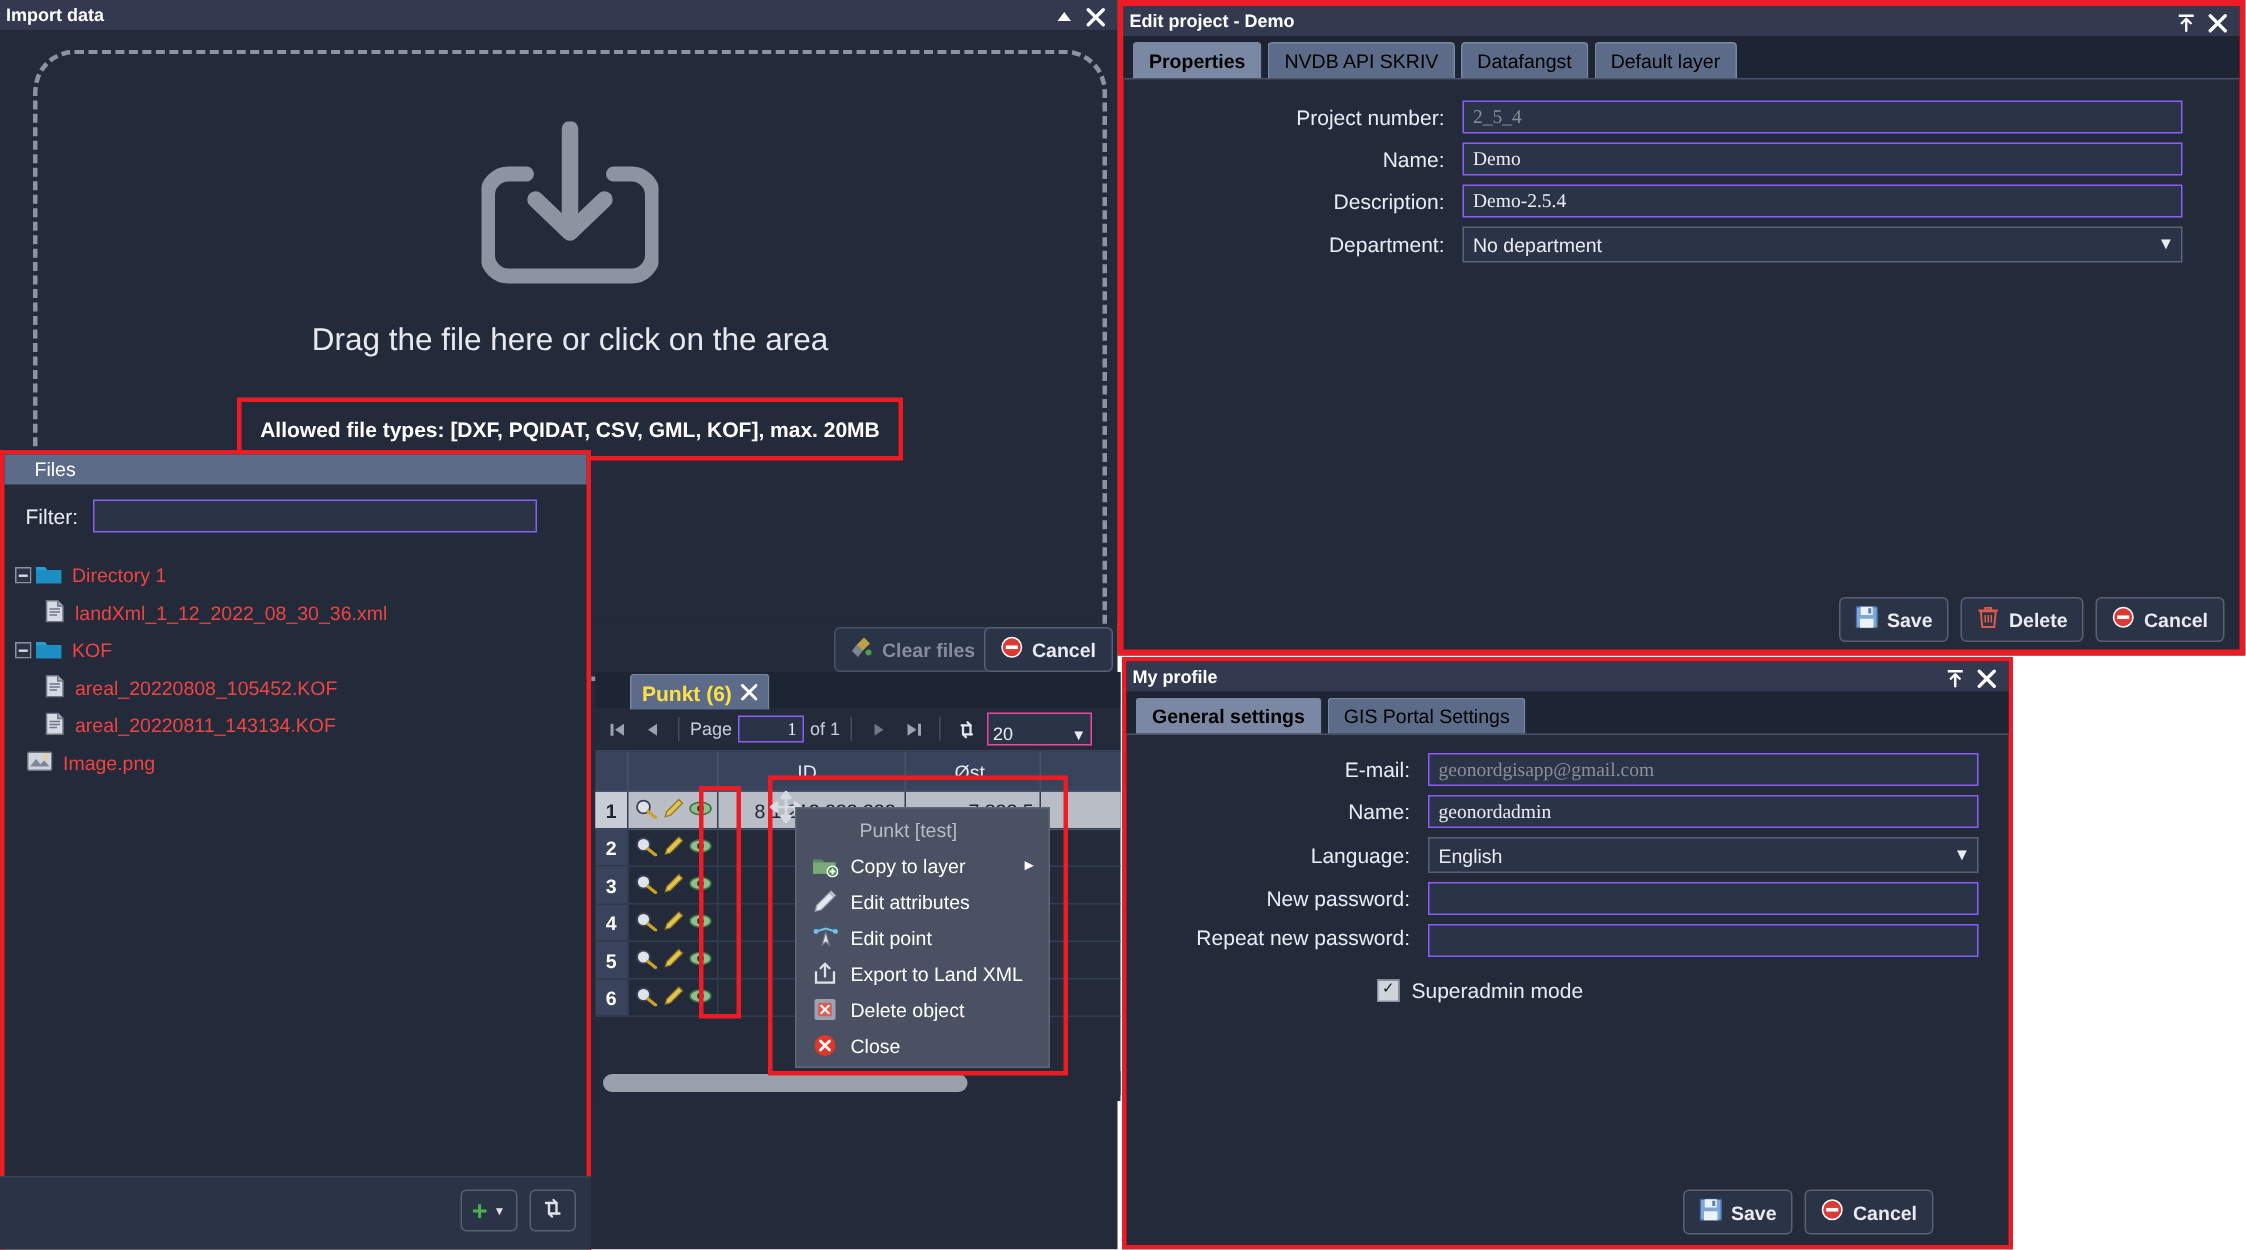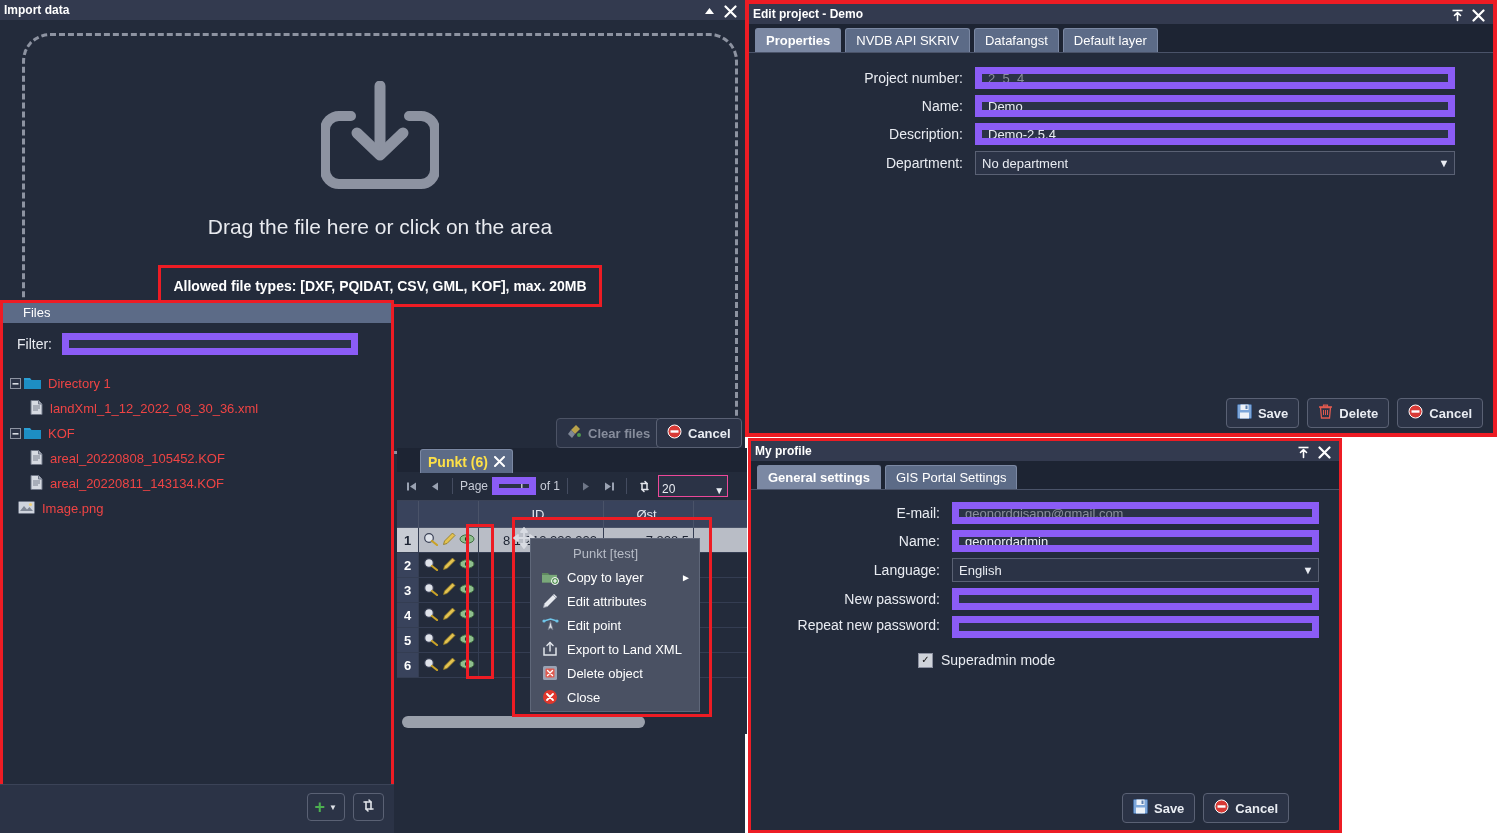--- a/index.html
+++ b/index.html
@@ -46,22 +46,22 @@
     padding:5px 10px;cursor:pointer;white-space:nowrap;
   }
   .btn.disabled{color:#878d9c;border-color:#4c5365;cursor:default;}
 
   
   #files-panel{left:0;top:300px;width:394px;height:540px;border:3px solid #ed1c24;background:#232b3b;}
   #files-header{background:#5c6b87;height:20px;line-height:20px;font-size:13px;color:#ffffff;padding:0 20px;}
   #files-filter-row{display:flex;align-items:center;gap:10px;padding:10px 10px 0 14px;}
   #files-filter-row label{font-size:14px;color:#e9ecf2;}
   .txtfield{
-    background:#2b3346;border:7px solid #8b5cf6;color:#e9ecf2;
-    font-family:Liberation Sans, sans-serif;font-size:13px;
+    background:#2b3346;border:1px solid #8b5cf6;color:#e9ecf2;
+    font-family:Liberation Serif, serif;font-size:13px;
     padding:4px 6px;outline:none;box-sizing:border-box;
   }
   #files-filter-input{width:296px;height:22px;}
   #file-tree{padding:16px 0 0 6px;}
   .tree-row{display:flex;align-items:center;height:25px;font-size:13px;color:#ef4444;white-space:nowrap;}
   .tree-toggle{width:12px;height:12px;flex:0 0 12px;margin-right:3px;display:flex;align-items:center;justify-content:center;cursor:pointer;}
   .ic{flex:0 0 auto;margin-right:7px;display:inline-block;}
 
   
   #left-bottom-bar{left:0;top:784px;width:394px;height:49px;background:#2b3346;border-top:1px solid #3b4357;}
@@ -116,21 +116,21 @@
   .cm-item{display:flex;align-items:center;height:24px;padding-left:10px;gap:8px;cursor:pointer;position:relative;}
   .cm-ico{width:18px;height:18px;display:flex;align-items:center;justify-content:center;flex:0 0 18px;}
   .cm-arrow{position:absolute;right:8px;font-size:10px;color:#ffffff;}
   #cm-handle{left:513px;top:527px;width:22px;height:22px;}
 
   
   #editproj{left:745px;top:0;width:752px;height:437px;border:4px solid #ed1c24;background:#232b3b;}
   .tabstrip{height:28px;background:#1d2433;display:flex;align-items:flex-end;gap:4px;padding:0 6px;border-bottom:1px solid #4a5369;}
   .tab{
     height:23px;background:#5c6b87;border:1px solid #7b88a3;border-bottom:none;border-radius:3px 3px 0 0;
-    display:flex;align-items:center;padding:0 10px;font-size:13px;color:#ffffff;cursor:pointer;
+    display:flex;align-items:center;padding:0 10px;font-size:13px;color:#000000;cursor:pointer;
   }
   .tab.active{background:#7b88a3;font-weight:bold;}
   .formrow{display:flex;align-items:center;margin-bottom:6px;}
   .formrow .lbl{width:180px;text-align:right;padding-right:12px;font-size:14px;color:#e9ecf2;padding-left:34px;}
   .formrow .fld{flex:1;}
   .fld input{width:100%;height:22px;}
   .selbox{
     width:100%;height:24px;background:#2b3346;border:1px solid #5a6174;
     display:flex;align-items:center;justify-content:space-between;
     padding:0 0 0 6px;font-size:13px;color:#e9ecf2;cursor:pointer;box-sizing:border-box;

